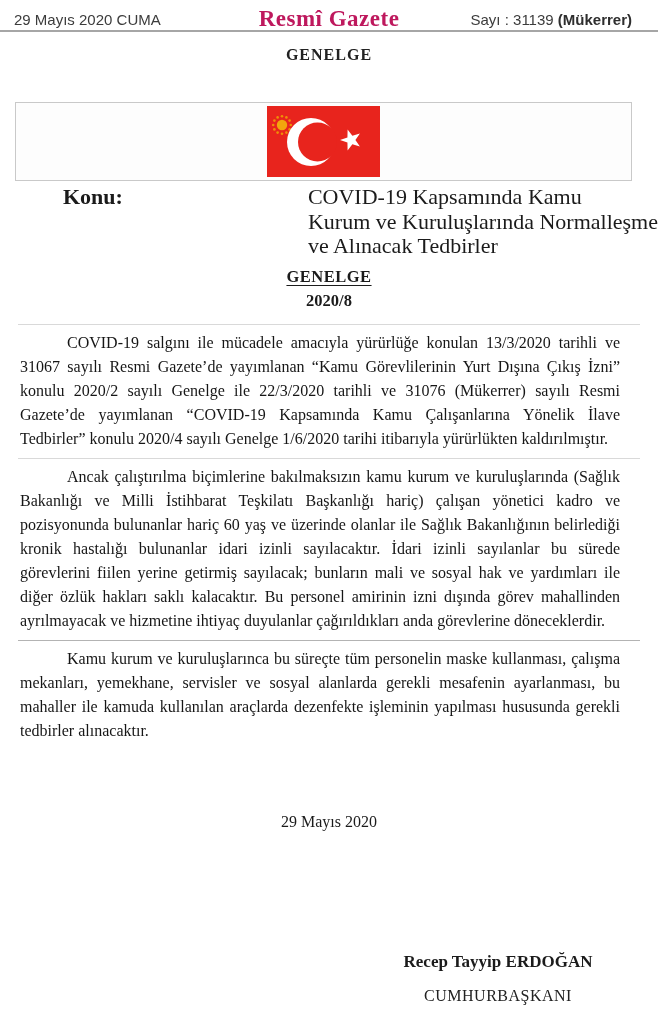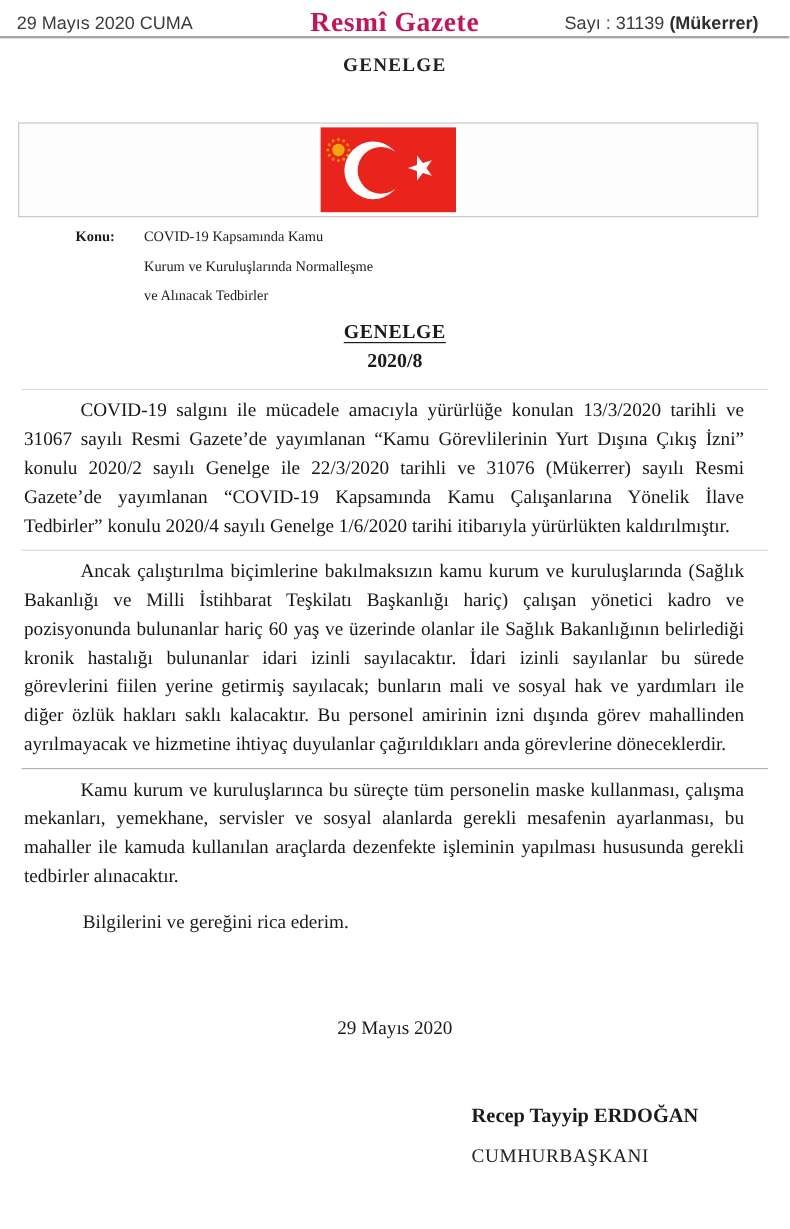--- a/index.html
+++ b/index.html
@@ -58,22 +58,23 @@
   .from-line {
     margin: 14px 0 0 63px;
     font-size: 17px;
     line-height: 20px;
     text-decoration: underline;
     text-underline-offset: 3px;
   }
   .konu {
     display: flex;
     margin: 4px 0 0 63px;
-    font-size: 12px;
+    font-size: 22px;
     line-height: 24.5px;
+    justify-content: space-between;
   }
   .konu-label { font-weight: bold; width: 57px; flex: none; }
   
   .ctitle {
     margin-top: 8px;
     text-align: center;
     font-weight: bold;
     font-size: 16.5px;
     line-height: 19px;
     letter-spacing: 0.5px;
@@ -105,21 +106,22 @@
     line-height: 20px;
   }
   .dateline {
     margin-top: 69px;
     text-align: center;
     font-size: 16px;
     line-height: 20px;
   }
   .sig {
     width: 210px;
-    margin: 52px 55px 0 auto;
+    margin: 120px 55px 0 auto;
+    text-align: center;
   }
   .sig-name  { font-weight: bold; font-size: 17px; line-height: 20px; }
   .sig-title { font-size: 16px; line-height: 20px; margin-top: 14px; letter-spacing: 0.5px; color: #222; }
 </style>
 </head>
 <body>
 
 <div class="page">
 
   <div class="masthead">
@@ -173,21 +175,20 @@
 
   <div class="sep"></div>
   <p class="para">COVID-19 salgını ile mücadele amacıyla yürürlüğe konulan 13/3/2020 tarihli ve 31067 sayılı Resmi Gazete’de yayımlanan “Kamu Görevlilerinin Yurt Dışına Çıkış İzni” konulu 2020/2 sayılı Genelge ile 22/3/2020 tarihli ve 31076 (Mükerrer) sayılı Resmi Gazete’de yayımlanan “COVID-19 Kapsamında Kamu Çalışanlarına Yönelik İlave Tedbirler” konulu 2020/4 sayılı Genelge 1/6/2020 tarihi itibarıyla yürürlükten kaldırılmıştır.</p>
 
   <div class="sep sep-mid"></div>
   <p class="para">Ancak çalıştırılma biçimlerine bakılmaksızın kamu kurum ve kuruluşlarında (Sağlık Bakanlığı ve Milli İstihbarat Teşkilatı Başkanlığı hariç) çalışan yönetici kadro ve pozisyonunda bulunanlar hariç 60 yaş ve üzerinde olanlar ile Sağlık Bakanlığının belirlediği kronik hastalığı bulunanlar idari izinli sayılacaktır. İdari izinli sayılanlar bu sürede görevlerini fiilen yerine getirmiş sayılacak; bunların mali ve sosyal hak ve yardımları ile diğer özlük hakları saklı kalacaktır. Bu personel amirinin izni dışında görev mahallinden ayrılmayacak ve hizmetine ihtiyaç duyulanlar çağırıldıkları anda görevlerine döneceklerdir.</p>
 
   <div class="sep sep-dark"></div>
   <p class="para">Kamu kurum ve kuruluşlarınca bu süreçte tüm personelin maske kullanması, çalışma mekanları, yemekhane, servisler ve sosyal alanlarda gerekli mesafenin ayarlanması, bu mahaller ile kamuda kullanılan araçlarda dezenfekte işleminin yapılması hususunda gerekli tedbirler alınacaktır.</p>
 
-  <p class="closing">Bilgilerini ve gereğini rica ederim.</p>
 
   <div class="dateline">29 Mayıs 2020</div>
 
   <div class="sig">
     <div class="sig-name">Recep Tayyip ERDOĞAN</div>
     <div class="sig-title">CUMHURBAŞKANI</div>
   </div>
 
 </div>
 

